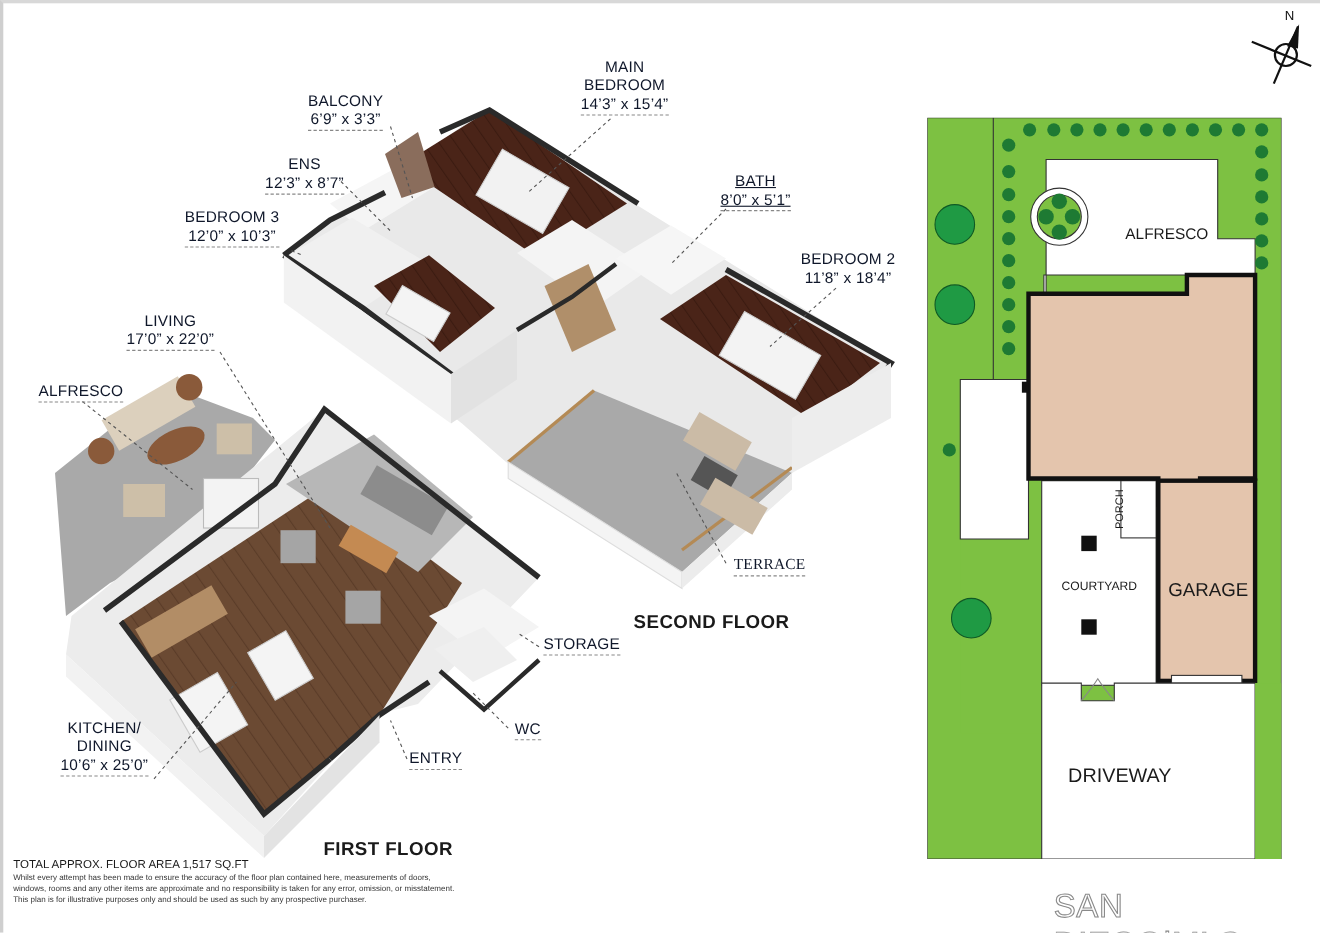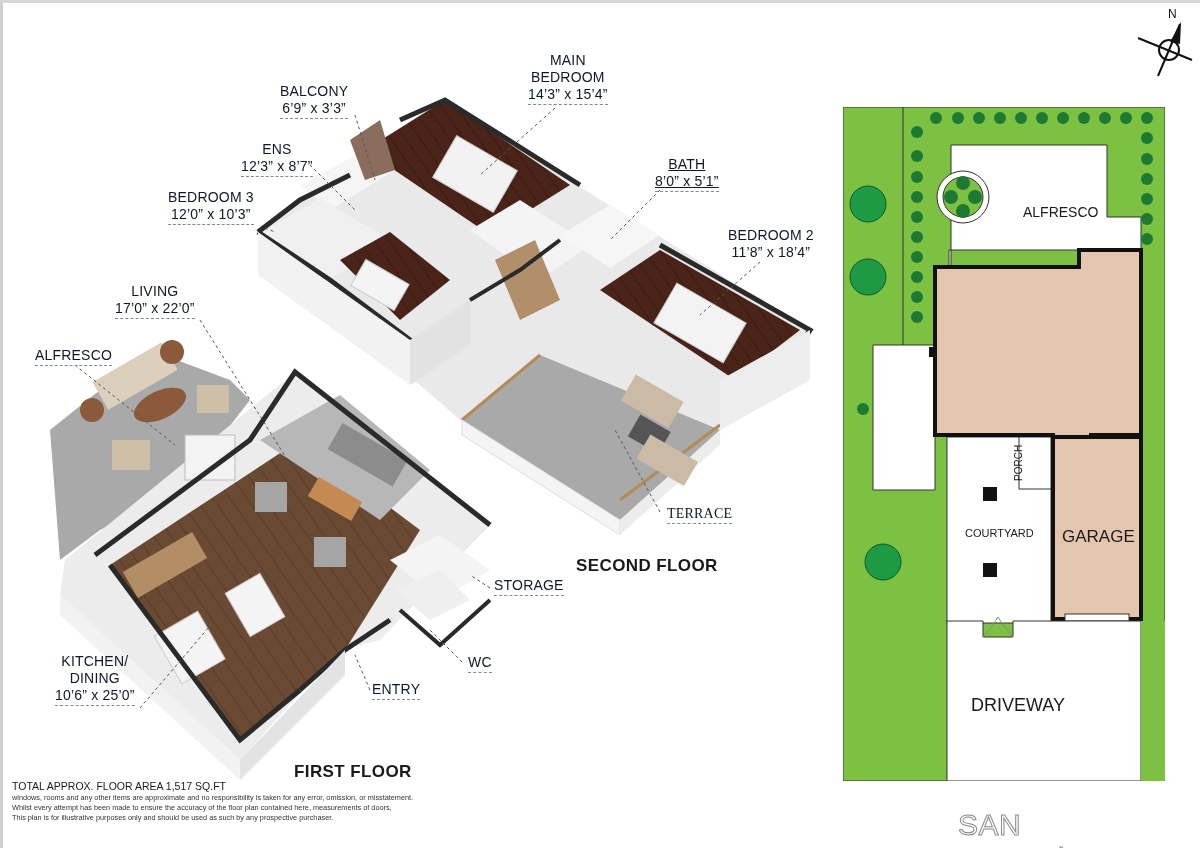--- a/index.html
+++ b/index.html
@@ -192,22 +192,22 @@
   <span class="dash"></span>
 </div>
 <div class="lbl" style="left:494px; top:577px;">
   <div>STORAGE</div>
   <span class="dash"></span>
 </div>
 <div class="floor-title" style="left:270px; top:762px;margin-left:24px;">FIRST FLOOR</div>
 
 <div class="footer">
   <div class="area">TOTAL APPROX. FLOOR AREA 1,517 SQ.FT</div>
+  <div class="disc">Whilst every attempt has been made to ensure the accuracy of the floor plan contained here, measurements of doors,</div>
   <div class="disc">windows, rooms and any other items are approximate and no responsibility is taken for any error, omission, or misstatement.</div>
-  <div class="disc">Whilst every attempt has been made to ensure the accuracy of the floor plan contained here, measurements of doors,</div>
   <div class="disc">This plan is for illustrative purposes only and should be used as such by any prospective purchaser.</div>
 </div>
 
 <div class="compass">
   <svg width="64" height="76" viewBox="0 0 64 76">
     <text x="36" y="14" font-size="12" font-family="Liberation Sans, sans-serif" fill="#111">N</text>
     <line x1="6" y1="34" x2="60" y2="56" stroke="#111" stroke-width="2"></line>
     <line x1="48" y1="20" x2="26" y2="72" stroke="#111" stroke-width="2"></line>
     <circle cx="37" cy="46" r="10" fill="none" stroke="#111" stroke-width="2"></circle>
     <polygon points="49,18 38,38 48,40" fill="#111"></polygon>

